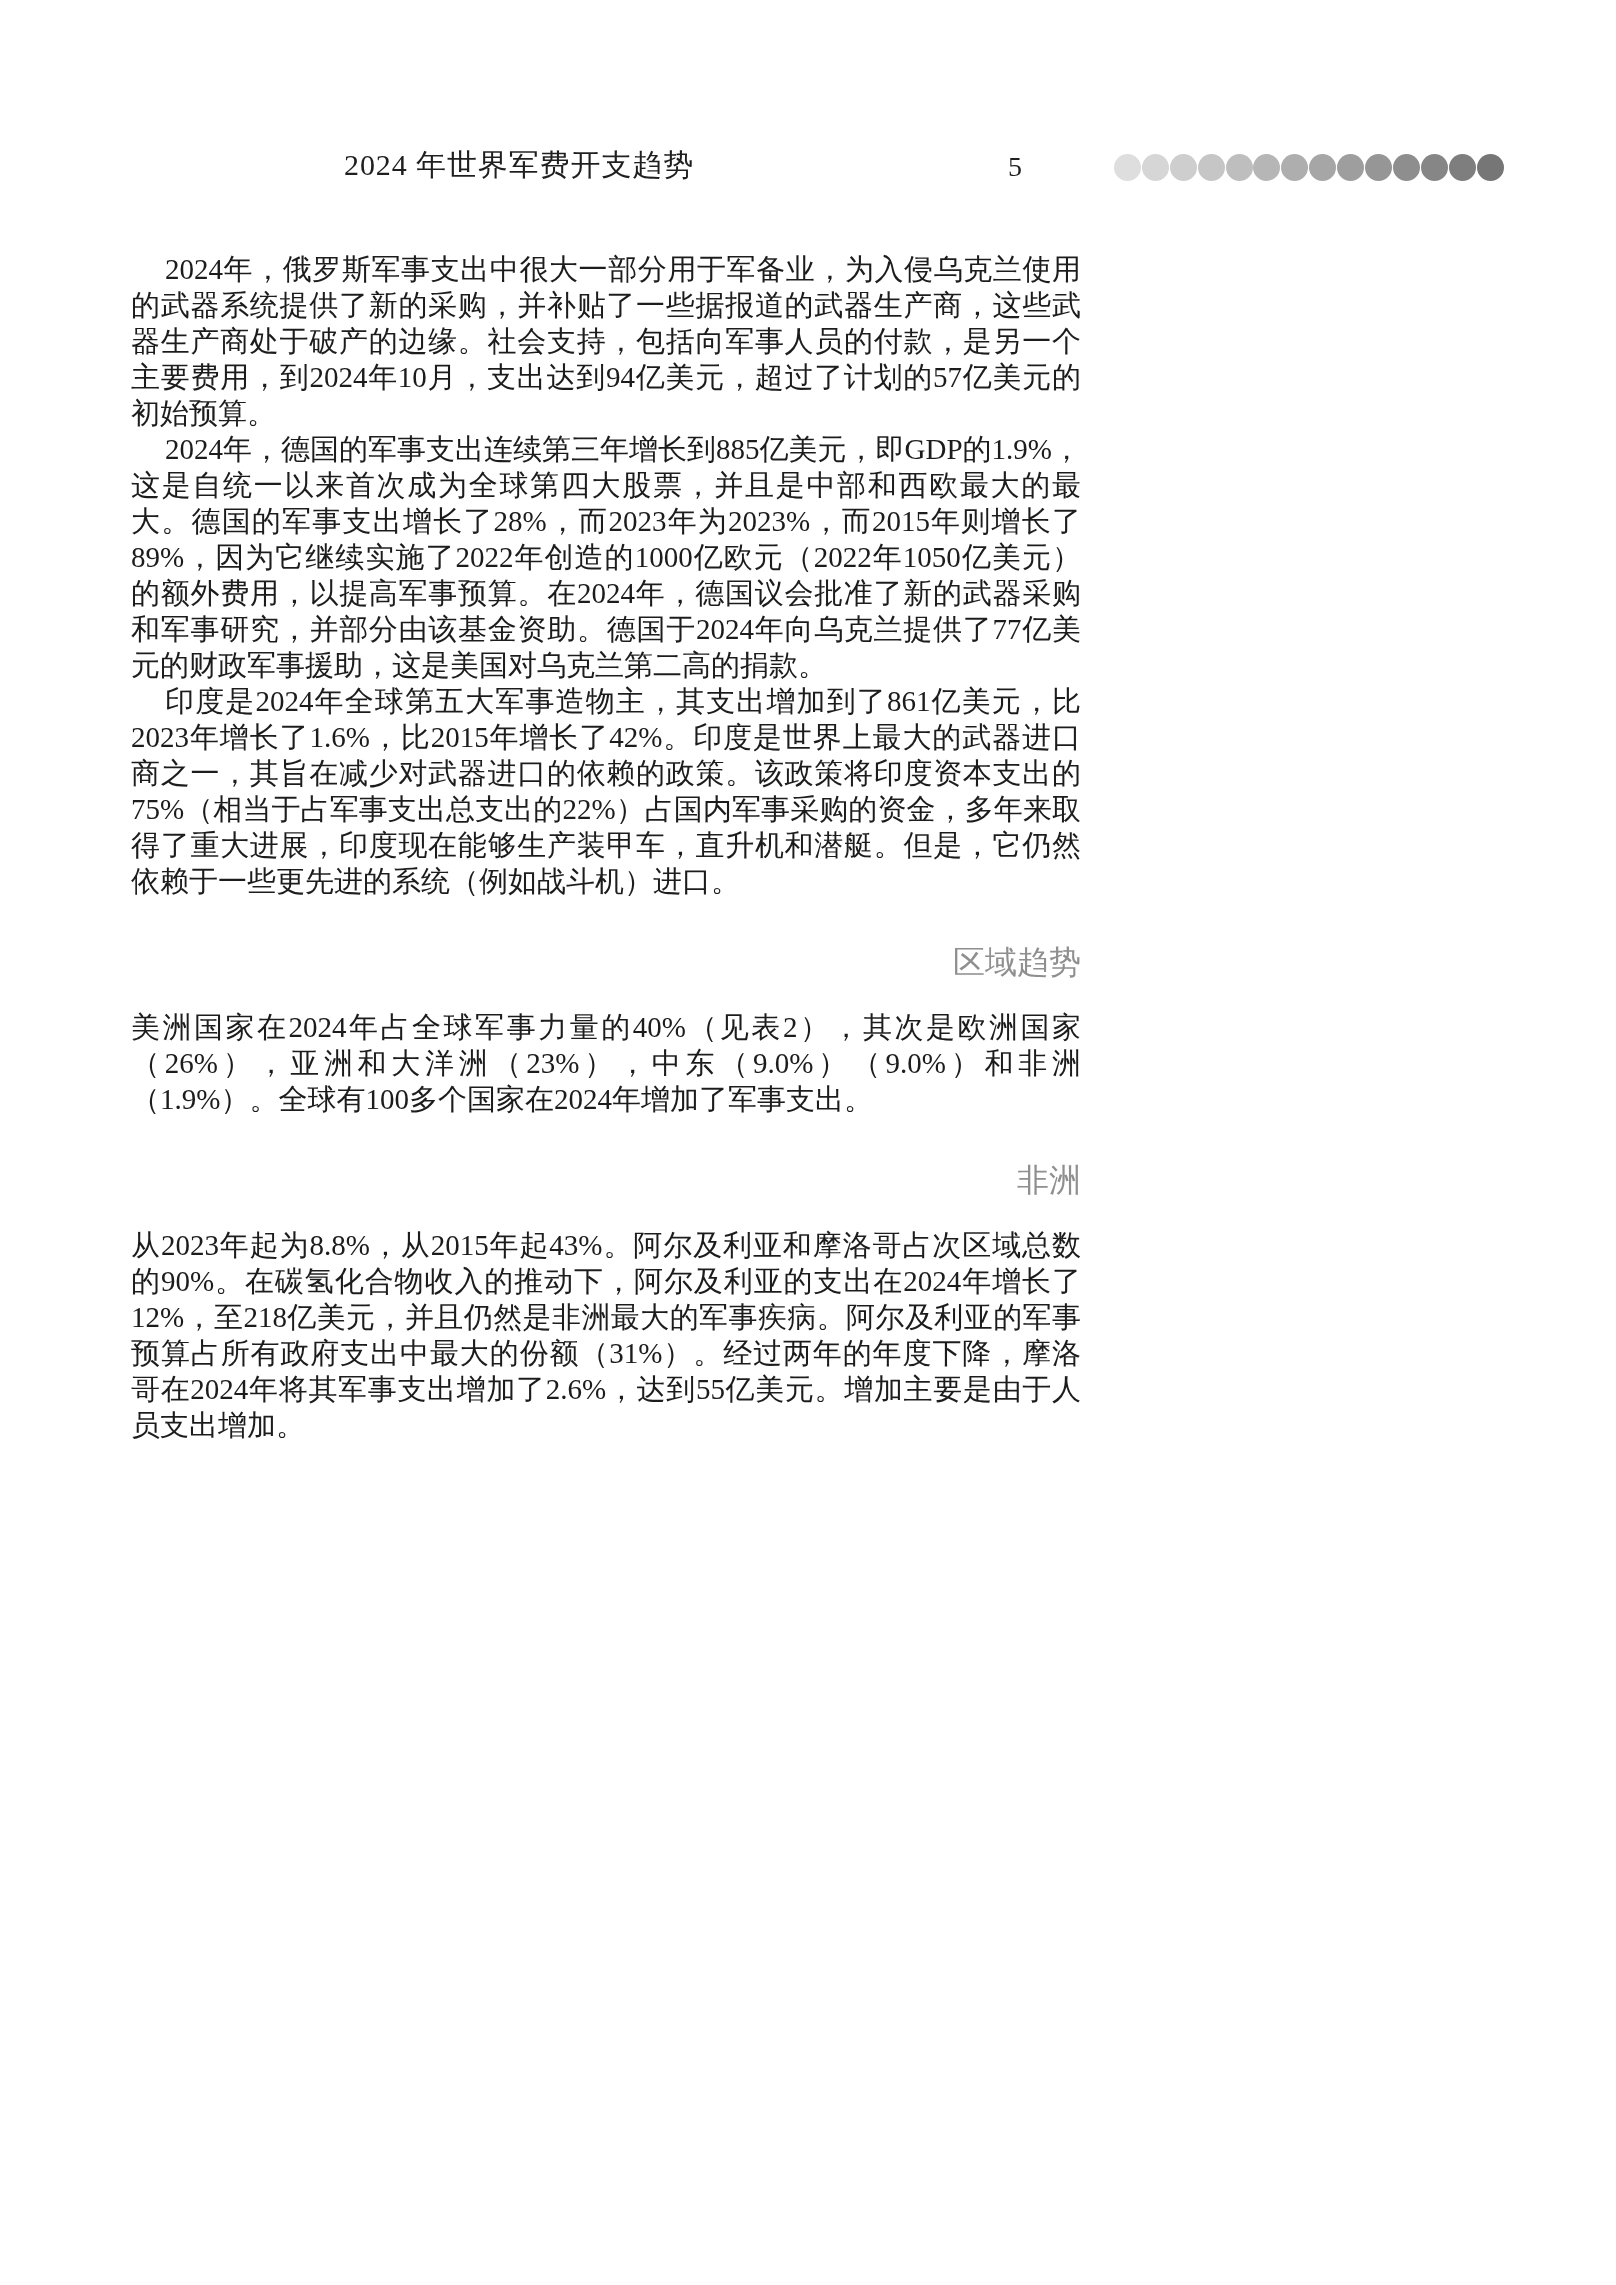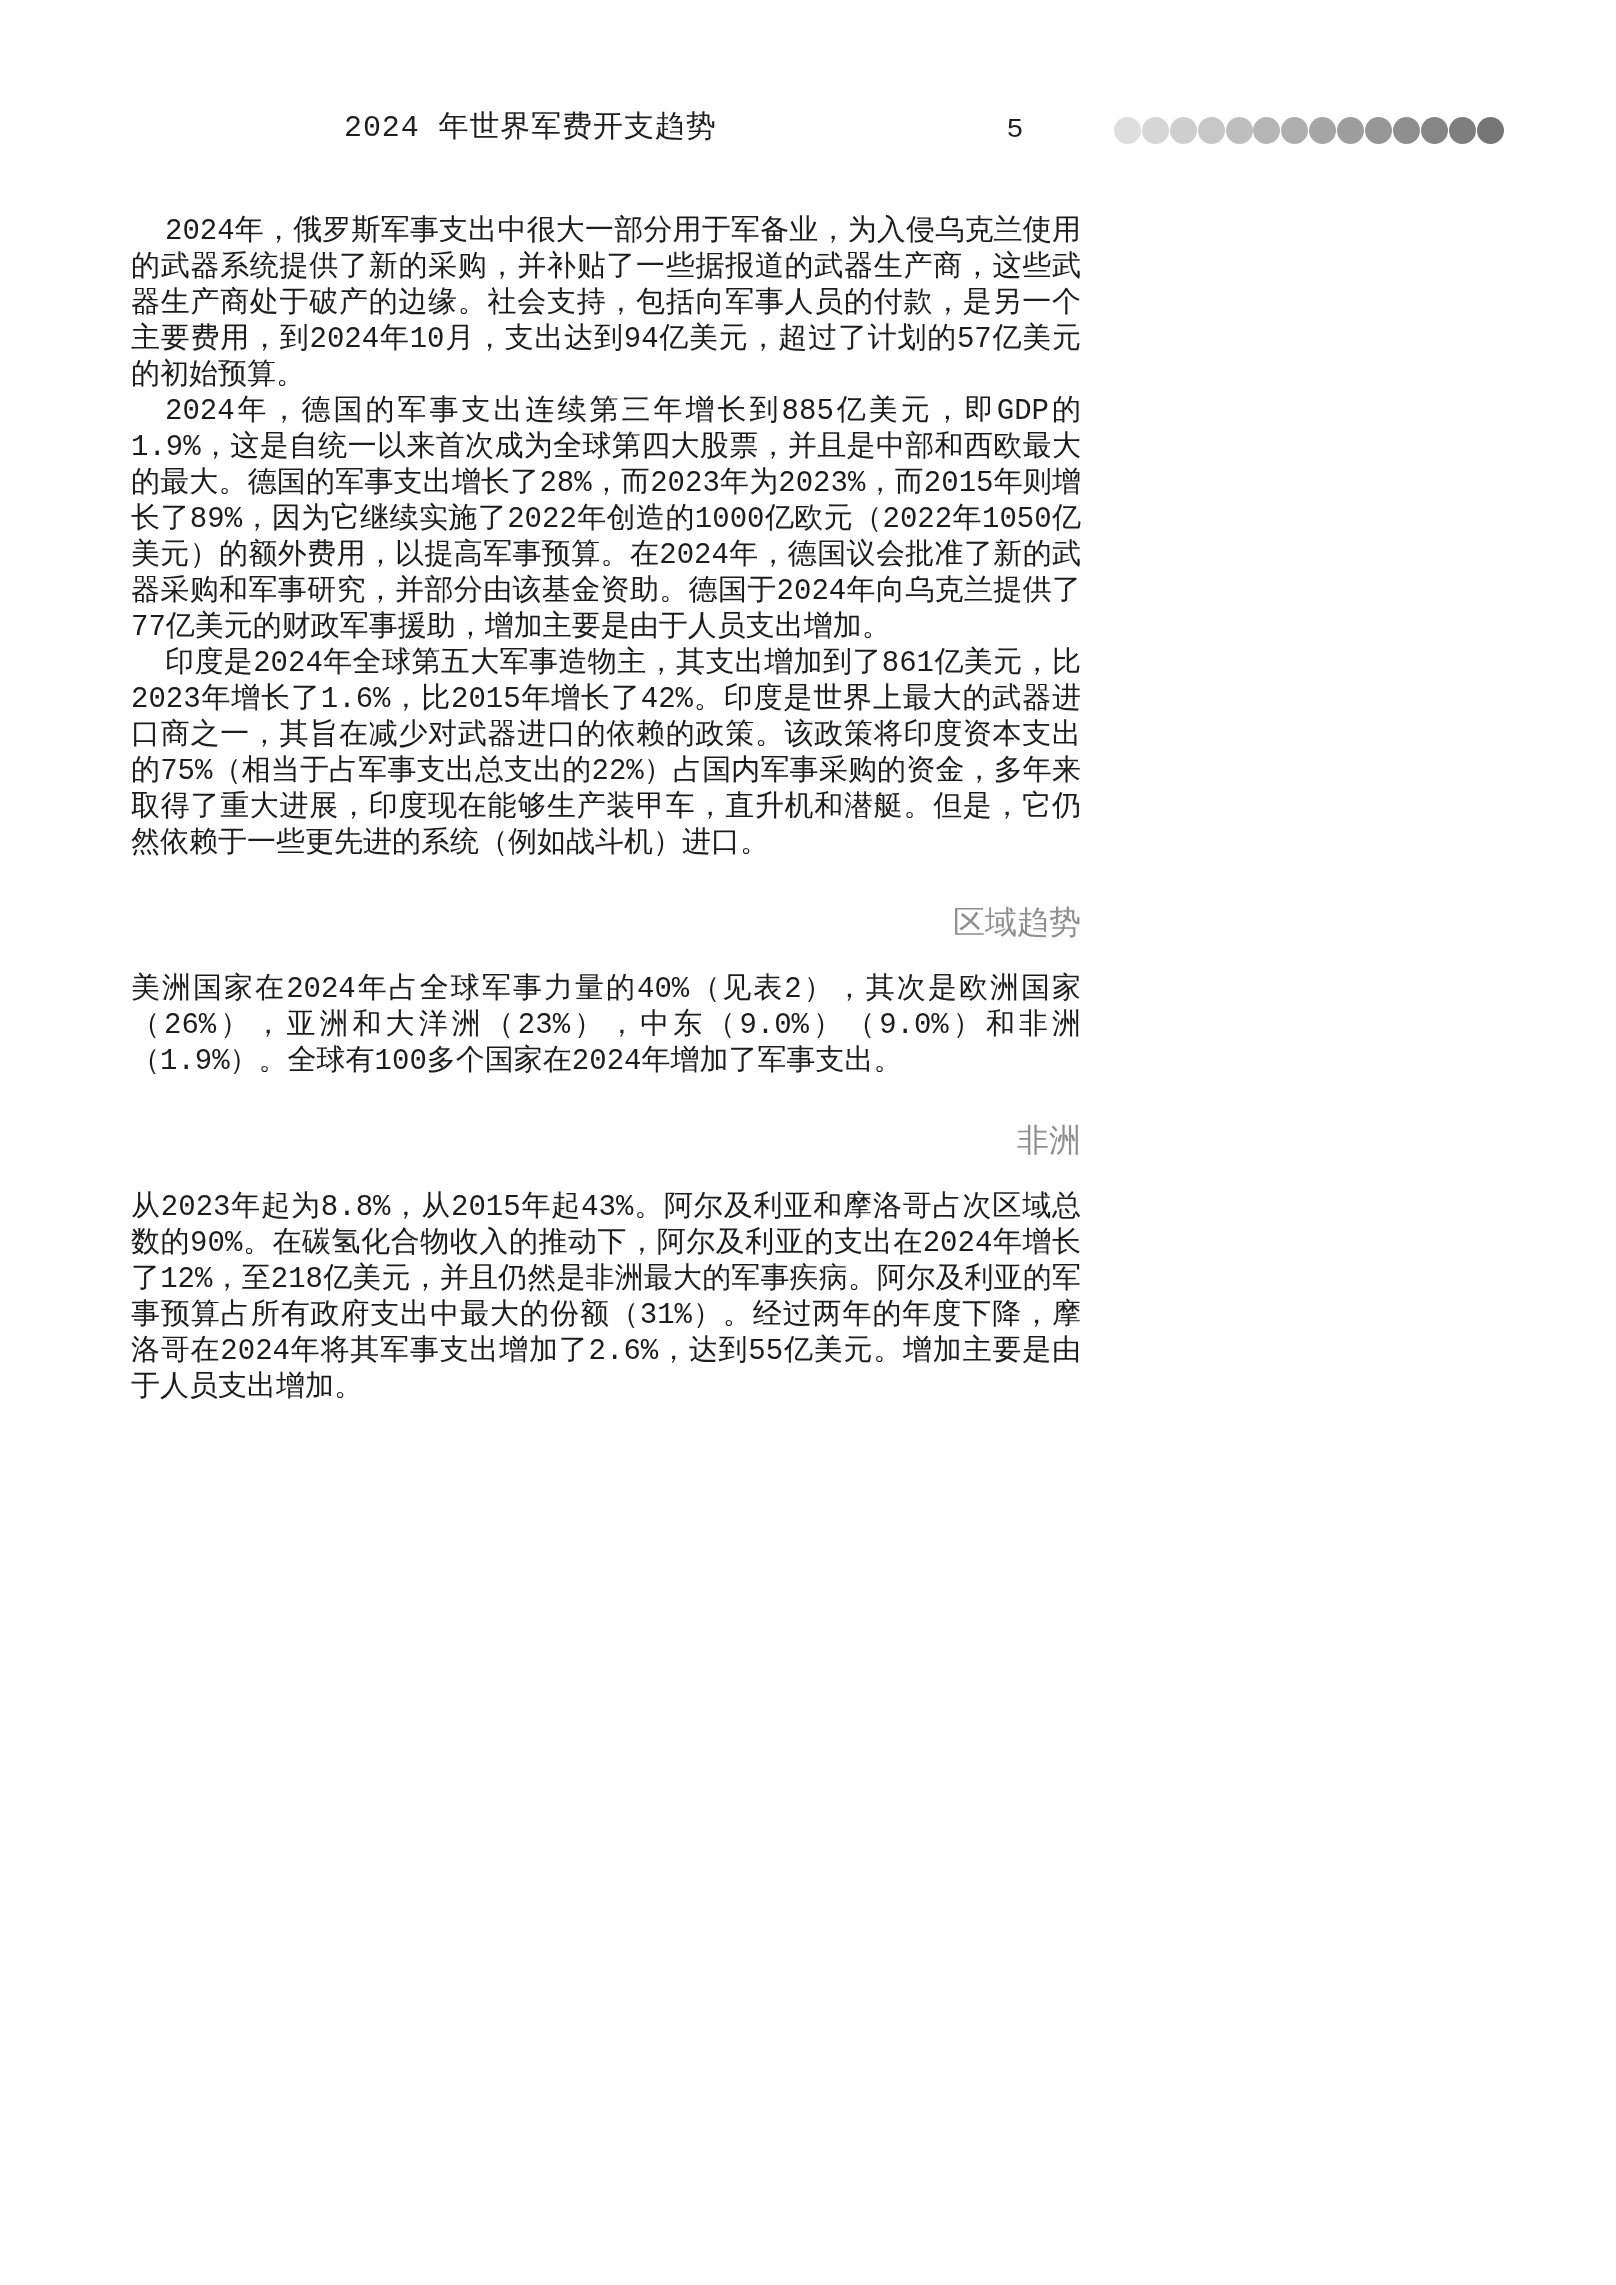--- a/index.html
+++ b/index.html
@@ -2,21 +2,22 @@
 <html lang="zh" style="font-size:14.5px"><head>
 <meta charset="utf-8">
 <style>
   html, body { margin: 0; padding: 0; background: #ffffff; }
   .page {
     position: relative;
     width: 1617px;
     height: 1719px;
     background: #ffffff;
     overflow: hidden;
-    font-family: Liberation Mono, monospace;
+    font-family: Liberation Serif, serif;
+    margin-top: 37px;
   }
   .header-title {
     position: absolute;
     left: 344px;
     top: 110px;
     font-size: 30px;
     line-height: 36px;
     letter-spacing: 0.9px;
     color: #1f1f1f;
     white-space: nowrap;
@@ -84,21 +85,21 @@
       <span class="dot" style="background: rgb(158, 158, 158);"></span>
       <span class="dot" style="background: rgb(150, 150, 150);"></span>
       <span class="dot" style="background: rgb(142, 142, 142);"></span>
       <span class="dot" style="background: rgb(134, 134, 134);"></span>
       <span class="dot" style="background: rgb(126, 126, 126);"></span>
       <span class="dot" style="background: rgb(118, 118, 118);"></span>
     </div>
 
   <div class="content">
       <p class="para indent">2024年，俄罗斯军事支出中很大一部分用于军备业，为入侵乌克兰使用的武器系统提供了新的采购，并补贴了一些据报道的武器生产商，这些武器生产商处于破产的边缘。社会支持，包括向军事人员的付款，是另一个主要费用，到2024年10月，支出达到94亿美元，超过了计划的57亿美元的初始预算。</p>
-      <p class="para indent">2024年，德国的军事支出连续第三年增长到885亿美元，即GDP的1.9%，这是自统一以来首次成为全球第四大股票，并且是中部和西欧最大的最大。德国的军事支出增长了28%，而2023年为2023%，而2015年则增长了89%，因为它继续实施了2022年创造的1000亿欧元（2022年1050亿美元）的额外费用，以提高军事预算。在2024年，德国议会批准了新的武器采购和军事研究，并部分由该基金资助。德国于2024年向乌克兰提供了77亿美元的财政军事援助，增加主要是由于人员支出增加。</p>
+      <p class="para indent">2024年，德国的军事支出连续第三年增长到885亿美元，即GDP的1.9%，这是自统一以来首次成为全球第四大股票，并且是中部和西欧最大的最大。德国的军事支出增长了28%，而2023年为2023%，而2015年则增长了89%，因为它继续实施了2022年创造的1000亿欧元（2022年1050亿美元）的额外费用，以提高军事预算。在2024年，德国议会批准了新的武器采购和军事研究，并部分由该基金资助。德国于2024年向乌克兰提供了77亿美元的财政军事援助，这是美国对乌克兰第二高的捐款。</p>
       <p class="para indent">印度是2024年全球第五大军事造物主，其支出增加到了861亿美元，比2023年增长了1.6%，比2015年增长了42%。印度是世界上最大的武器进口商之一，其旨在减少对武器进口的依赖的政策。该政策将印度资本支出的75%（相当于占军事支出总支出的22%）占国内军事采购的资金，多年来取得了重大进展，印度现在能够生产装甲车，直升机和潜艇。但是，它仍然依赖于一些更先进的系统（例如战斗机）进口。</p>
       <p class="heading">区域趋势</p>
       <p class="para">美洲国家在2024年占全球军事力量的40%（见表2），其次是欧洲国家（26%），亚洲和大洋洲（23%），中东（9.0%）（9.0%）和非洲（1.9%）。全球有100多个国家在2024年增加了军事支出。</p>
       <p class="heading">非洲</p>
       <p class="para">从2023年起为8.8%，从2015年起43%。阿尔及利亚和摩洛哥占次区域总数的90%。在碳氢化合物收入的推动下，阿尔及利亚的支出在2024年增长了12%，至218亿美元，并且仍然是非洲最大的军事疾病。阿尔及利亚的军事预算占所有政府支出中最大的份额（31%）。经过两年的年度下降，摩洛哥在2024年将其军事支出增加了2.6%，达到55亿美元。增加主要是由于人员支出增加。</p>
     </div>
 
 </div>
 
 

